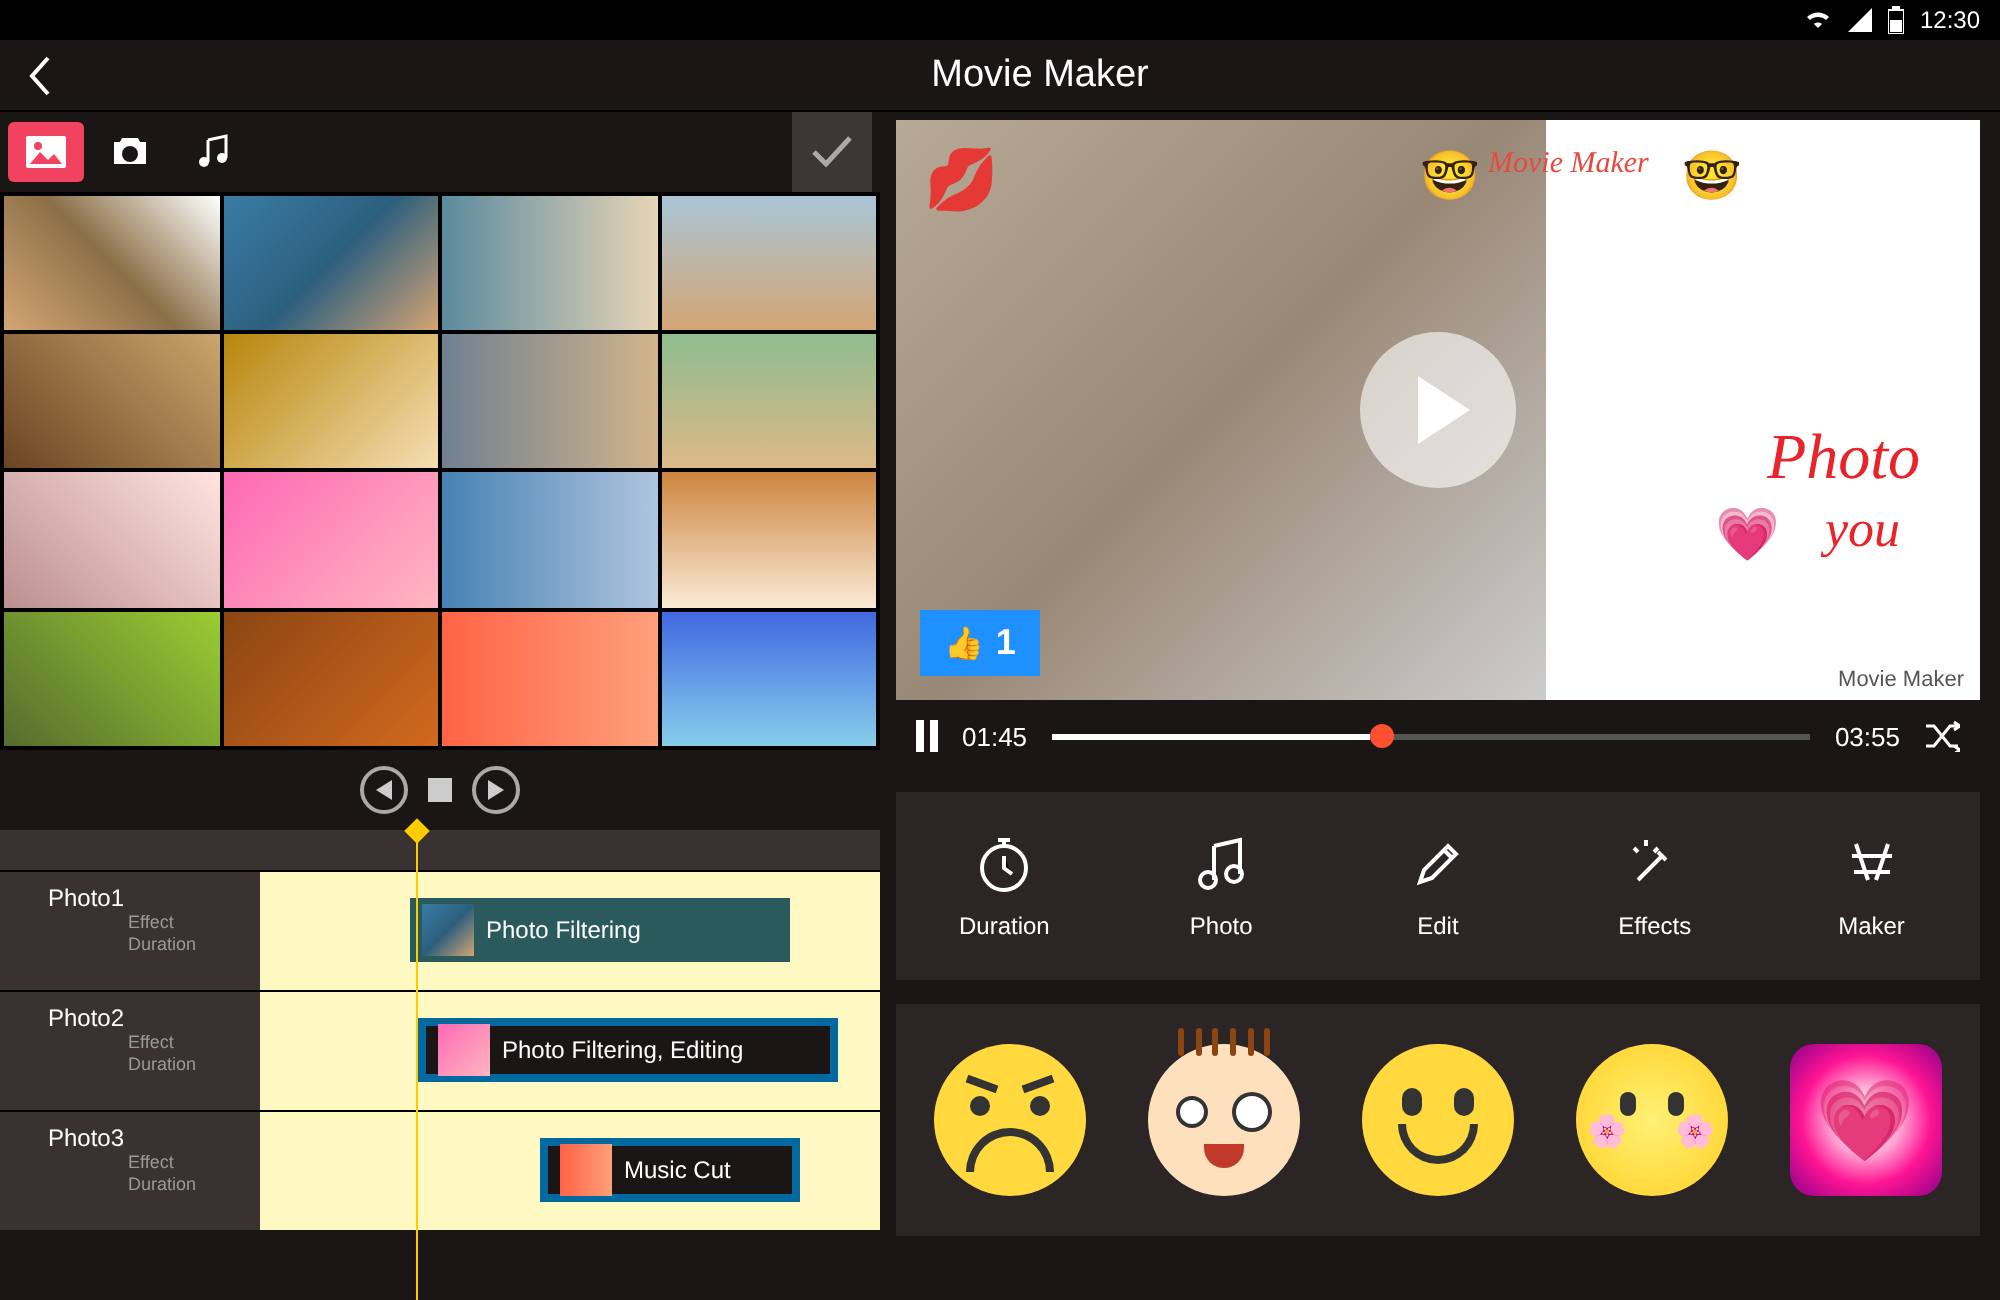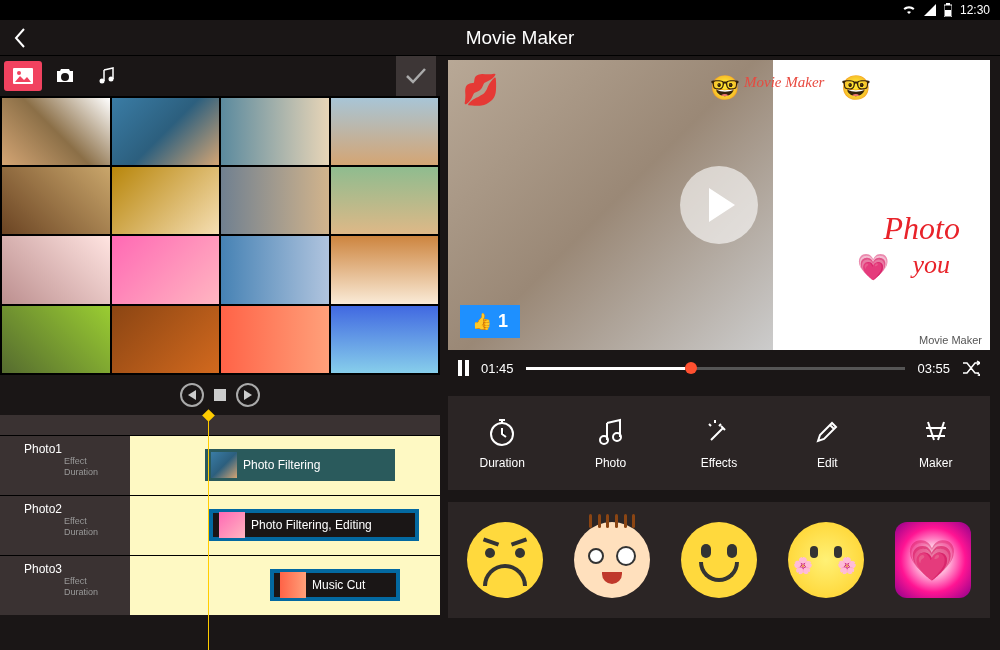--- a/index.html
+++ b/index.html
@@ -326,33 +326,33 @@
             <svg width="28" height="28" viewBox="0 0 28 28">
               <path fill="none" stroke="#fff" stroke-width="2" d="M10 5l13-3v17M10 5v17"></path>
               <circle cx="7" cy="22" r="4" fill="none" stroke="#fff" stroke-width="2"></circle>
               <circle cx="20" cy="19" r="4" fill="none" stroke="#fff" stroke-width="2"></circle>
             </svg>
           </div>
         <div class="tool-lbl">Photo</div>
       </div>
       <div class="tool">
         <div class="tool-ic">
+            <svg width="26" height="26" viewBox="0 0 26 26">
+              <path fill="none" stroke="#fff" stroke-width="2" d="M4 22l2-6L18 4l4 4L10 20zM16 6l4 4"></path>
+            </svg>
+          </div>
+        <div class="tool-lbl">Edit</div>
+      </div>
+      <div class="tool">
+        <div class="tool-ic">
             <svg width="28" height="28" viewBox="0 0 28 28">
               <path stroke="#fff" stroke-width="2" d="M6 22L18 10m-2-2l4 4M4 6l2 2m4-6l0 3m6 1l-2 2"></path>
             </svg>
           </div>
         <div class="tool-lbl">Effects</div>
-      </div>
-      <div class="tool">
-        <div class="tool-ic">
-            <svg width="26" height="26" viewBox="0 0 26 26">
-              <path fill="none" stroke="#fff" stroke-width="2" d="M4 22l2-6L18 4l4 4L10 20zM16 6l4 4"></path>
-            </svg>
-          </div>
-        <div class="tool-lbl">Edit</div>
       </div>
       <div class="tool">
         <div class="tool-ic">
             <svg width="28" height="28" viewBox="0 0 28 28">
               <path fill="none" stroke="#fff" stroke-width="2" d="M6 4l6 18M22 4l-6 18M4 10h20M5 18h18"></path>
             </svg>
           </div>
         <div class="tool-lbl">Maker</div>
       </div>
     </div>

